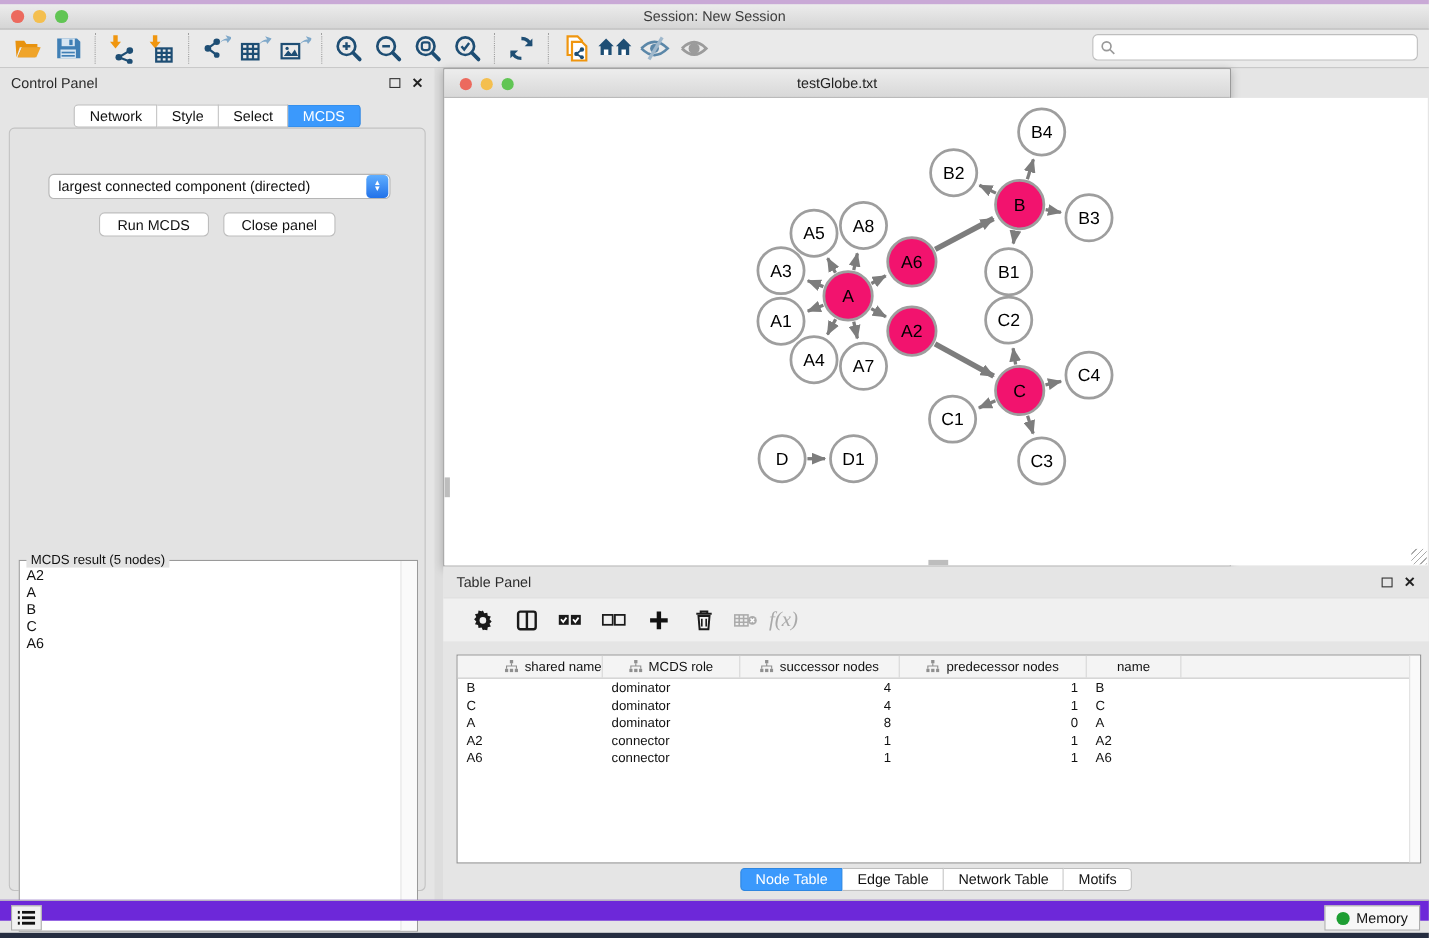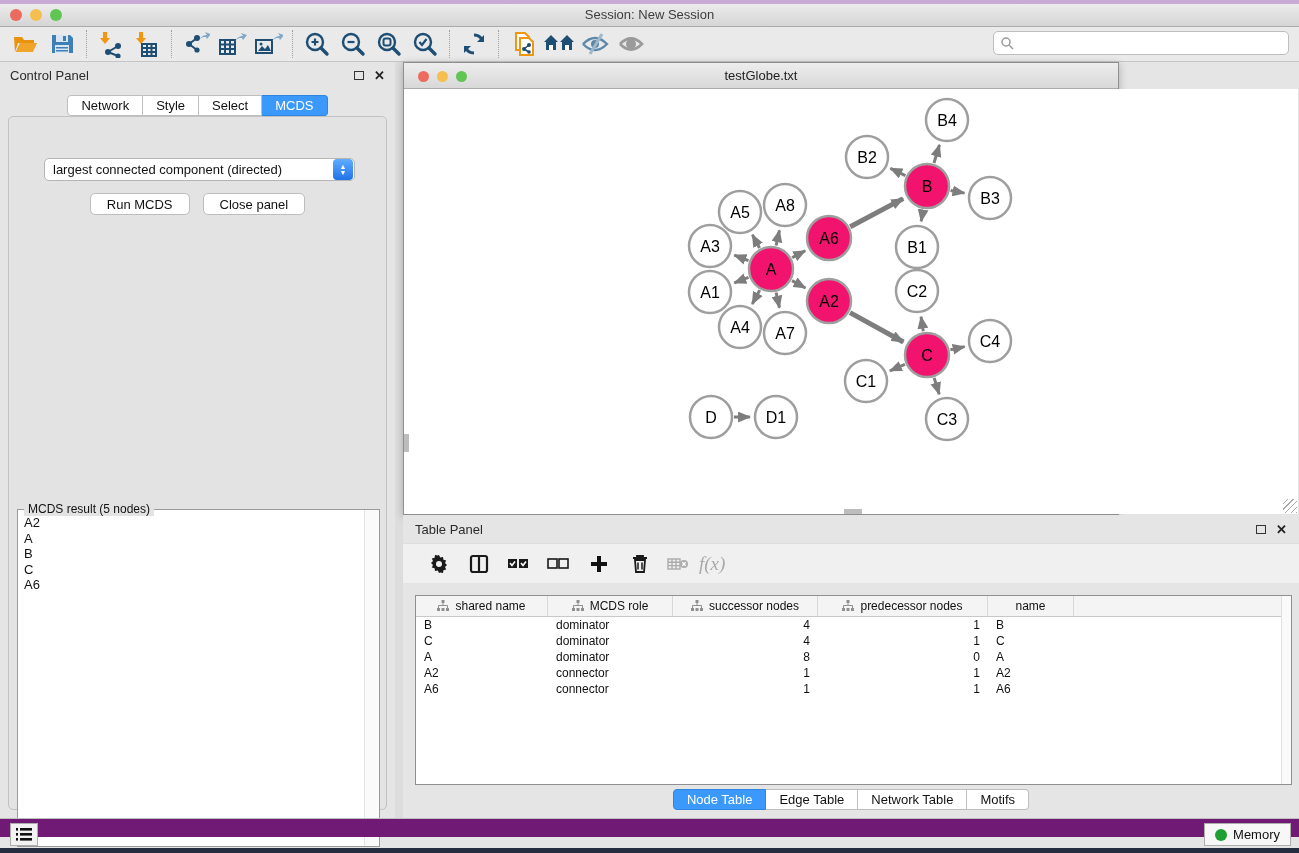--- a/index.html
+++ b/index.html
@@ -92,21 +92,21 @@
   .th { display:flex; align-items:center; justify-content:center; gap:6px; font-size:12px; color:#111;
     border-right:1px solid #D8D8D8; }
   .tr { display:flex; height:16px; }
   .td { font-size:12px; color:#111; padding:1px 8px 0 8px; white-space:nowrap; overflow:hidden; }
   .td.num { text-align:right; }
   #table-vscroll { position:absolute; right:0; top:0; width:10px; height:100%;
     background:#FAFAFA; border-left:1px solid #E0E0E0; }
   #tp-tabs-row { position:absolute; left:0; top:274px; width:100%; display:flex; justify-content:center; }
 
   
-  #status-bar { left:0; top:818px; width:1299px; height:19px; background:#701a75; border-top:1px solid #BFBFBF; }
+  #status-bar { left:0; top:818px; width:1299px; height:19px; background:#6d28d9; border-top:1px solid #BFBFBF; }
   #list-btn { position:absolute; left:10px; top:4px; width:28px; height:23px; background:#F2F2F2;
     border:1px solid #ADADAD; display:flex; align-items:center; justify-content:center; cursor:pointer; }
   #memory-btn { position:absolute; right:8px; top:4px; height:23px; background:#F7F7F7;
     border:1px solid #ADADAD; display:flex; align-items:center; gap:6px; padding:0 10px;
     font-size:13px; color:#111; cursor:pointer; }
   #memory-dot { width:12px; height:12px; border-radius:50%; background:#1E9E33; }
 
   svg text { font-family:"Liberation Sans", sans-serif; }
 </style>
 </head>
@@ -493,21 +493,21 @@
           <circle cx="17" cy="8" r="4" fill="#ABABAB"></circle>
           <path d="M15.3 6.3 l3.4 3.4 M18.7 6.3 l-3.4 3.4" stroke="#fff" stroke-width="1.4"></path>
         </svg>
     </button>
     <button class="tt-btn" style="width:auto">
       <span id="fx-label">f(x)</span>
     </button>
   </div>
   <div id="node-table">
     <div id="thead">
-        <div class="th" style="width: 132px;">
+        <div class="th" style="width: 132px; justify-content: flex-end;">
           <svg width="12" height="12" viewBox="0 0 12 12">
             <g fill="#8F8F8F">
               <rect x="4.5" y="0" width="3" height="3"></rect>
               <rect x="0" y="8" width="3" height="3"></rect>
               <rect x="4.5" y="8" width="3" height="3"></rect>
               <rect x="9" y="8" width="3" height="3"></rect>
             </g>
             <path d="M6 3 v2.5 M1.5 8 V5.5 h9 V8" stroke="#8F8F8F" stroke-width="1" fill="none"></path>
           </svg>
           <span>shared name</span>

